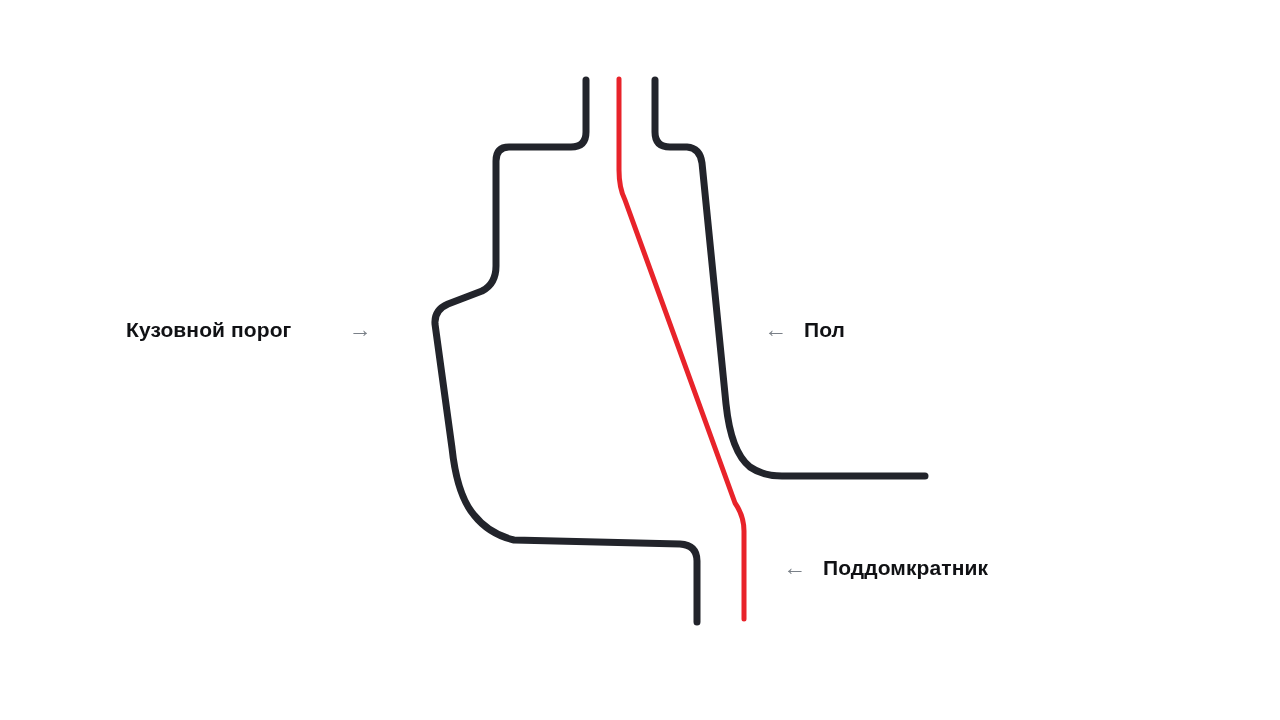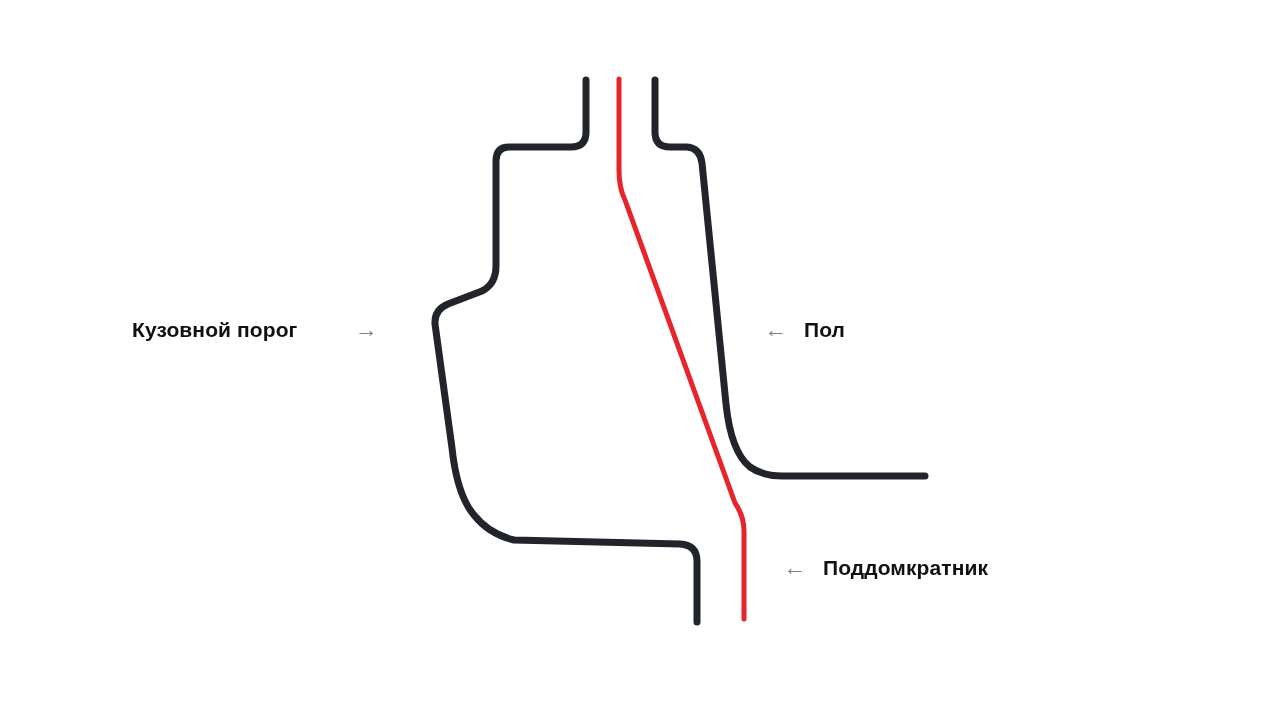--- a/index.html
+++ b/index.html
@@ -43,21 +43,21 @@
   }
   .callout-arrow {
     font-size: 23px;
     color: #7a8088;
     font-weight: normal;
     line-height: 1;
   }
   .callout-left .callout-arrow  { margin-left: 17px; }
   .callout-right .callout-arrow { margin-right: 17px; }
 
-  #callout-sill  { left: 132px; top: 318px; gap: 40px; }
+  #callout-sill  { left: 126px; top: 318px; gap: 40px; }
   #callout-floor { left: 764px; top: 318px; }
   #callout-jack  { left: 783px; top: 556px; }
 </style>
 </head>
 <body>
 
 <div id="canvas">
 
   <svg id="diagram-svg" viewBox="0 0 1280 720" aria-hidden="true">
 

